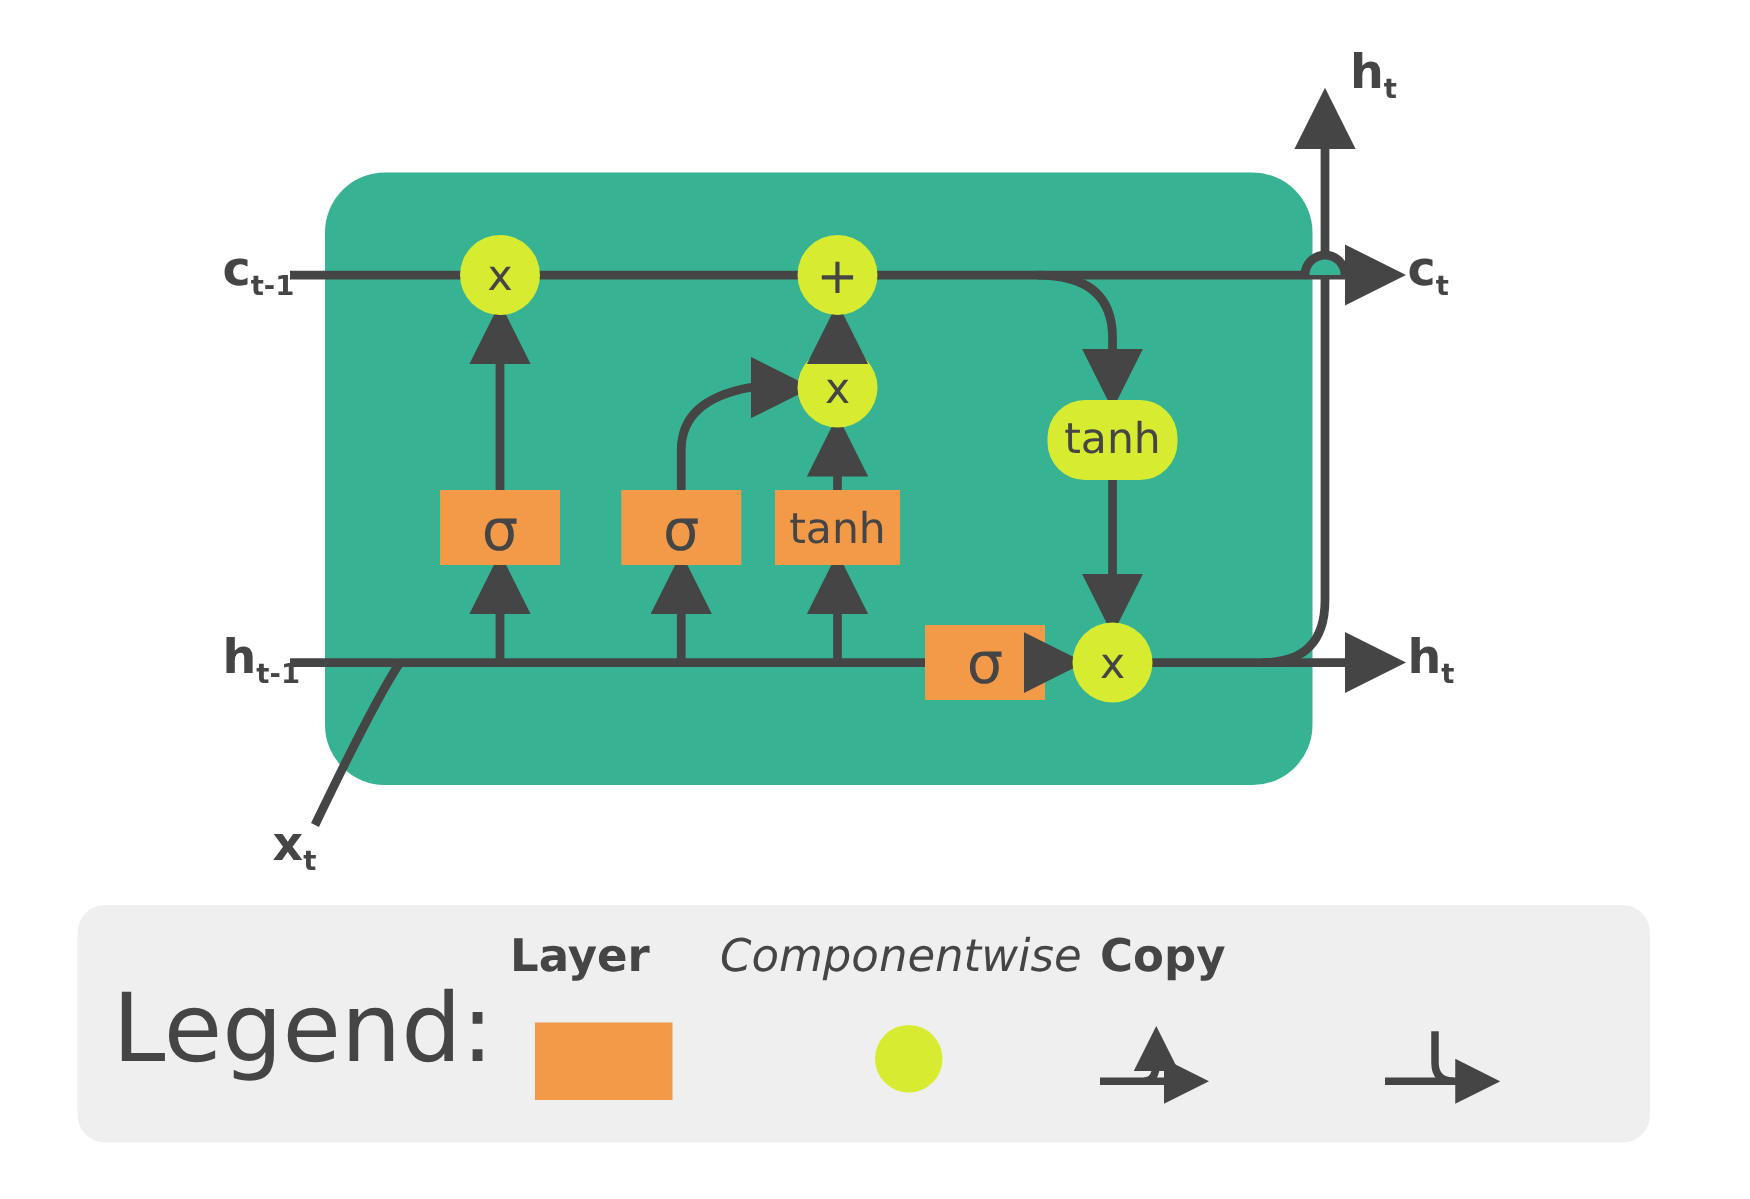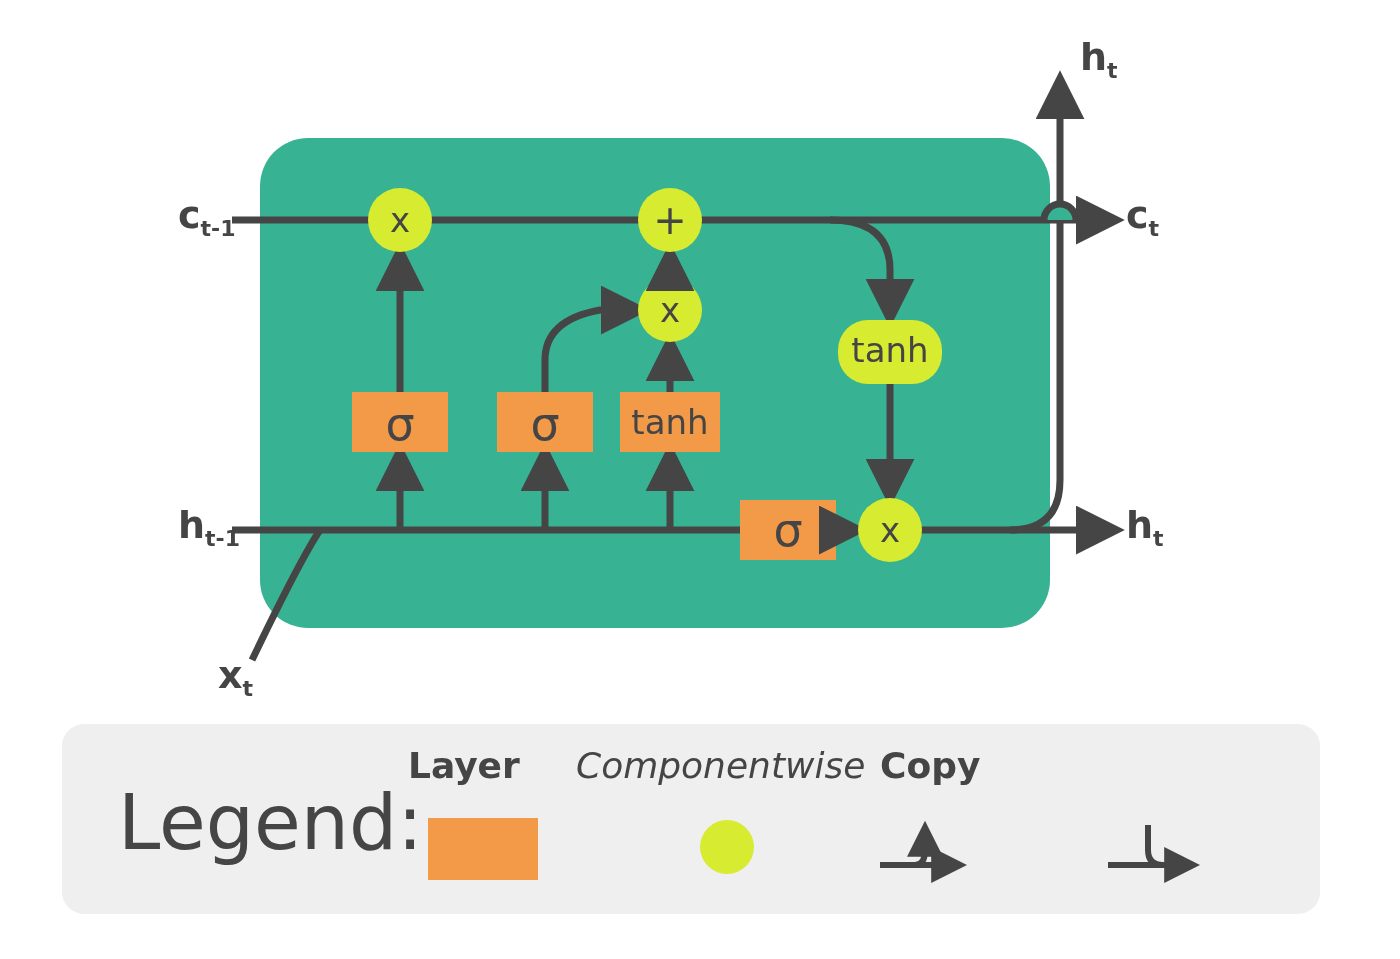--- a/index.html
+++ b/index.html
@@ -24,21 +24,20 @@
     background: #efefef;
     border-radius: 22px;
   }
   .legend-title {
     position: absolute;
     left: 90px;
     top: 778px;
     font-size: 76px;
     color: #454545;
     font-weight: 400;
-    margin-left: 28px;
   }
   .legend-head {
     position: absolute;
     font-size: 36px;
     color: #454545;
     top: 745px;
     text-align: center;
   }
   .legend-swatch-layer {
     position: absolute;

